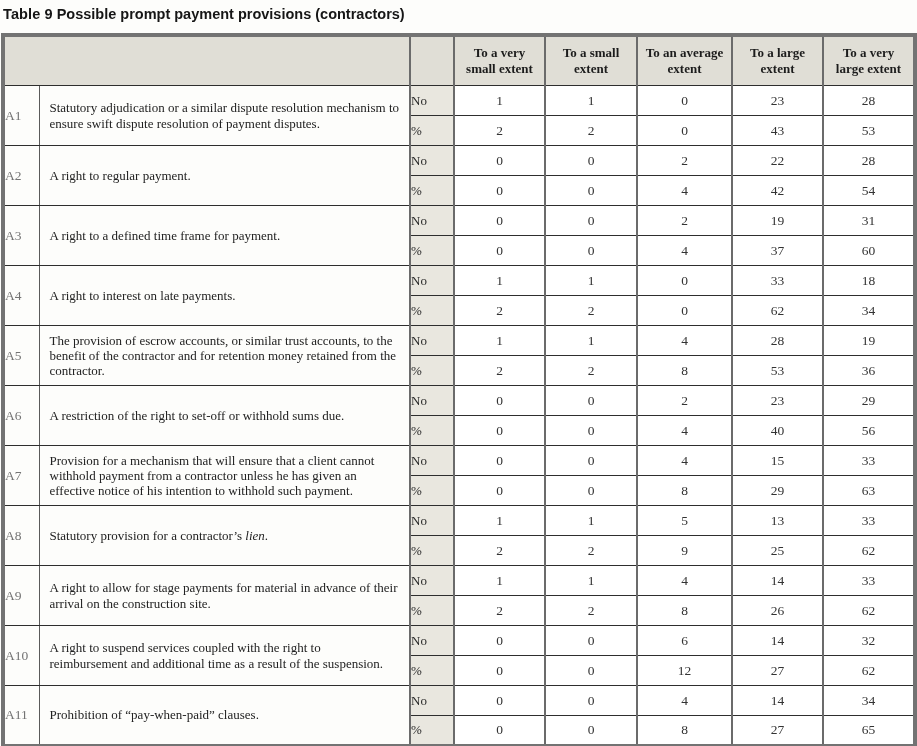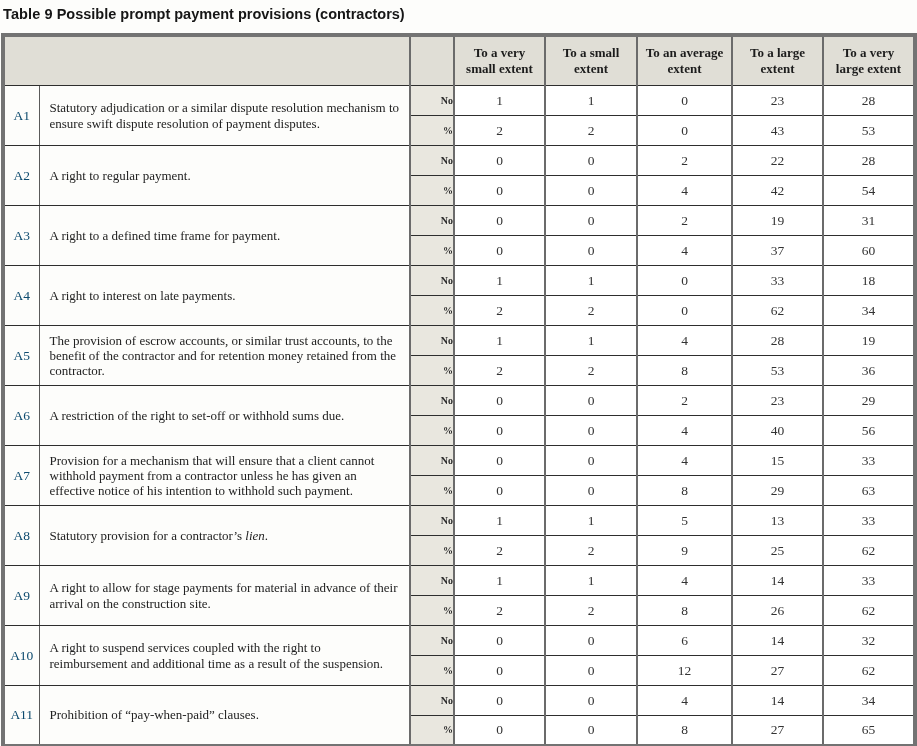--- a/index.html
+++ b/index.html
@@ -41,35 +41,35 @@
     font-weight:bold;
     font-size:13px;
     line-height:1.25;
     color:#1c1c1c;
     text-align:center;
     vertical-align:middle;
     padding:2px 4px;
   }
   tbody tr { height:30px; }
   .cell-id {
-    text-align:center; vertical-align:middle;
-    font-size:13.5px; color:#0c4a6e;
+    vertical-align:middle;
+    font-size:13.5px; color:#737373;
     border-right:1.2px solid #5a5a5a;
   }
   .cell-desc {
     text-align:left; vertical-align:middle;
     font-size:13px; line-height:1.18; color:#222;
     padding:3px 10px 3px 10px;
     border-left:1.2px solid #5a5a5a;
     border-radius:19px;
   }
   .cell-type {
     background:#e9e7df;
-    text-align:right; vertical-align:middle;
-    font-size:10px; color:#2a2a2a;font-weight:bold;
+    text-align:left; vertical-align:middle;
+    font-size:13px; color:#2a2a2a;
   }
   .cell-num {
     text-align:center; vertical-align:middle;
     font-size:13.5px; color:#333;
     background:#ffffff;
   }
 </style>
 </head>
 <body>
 

